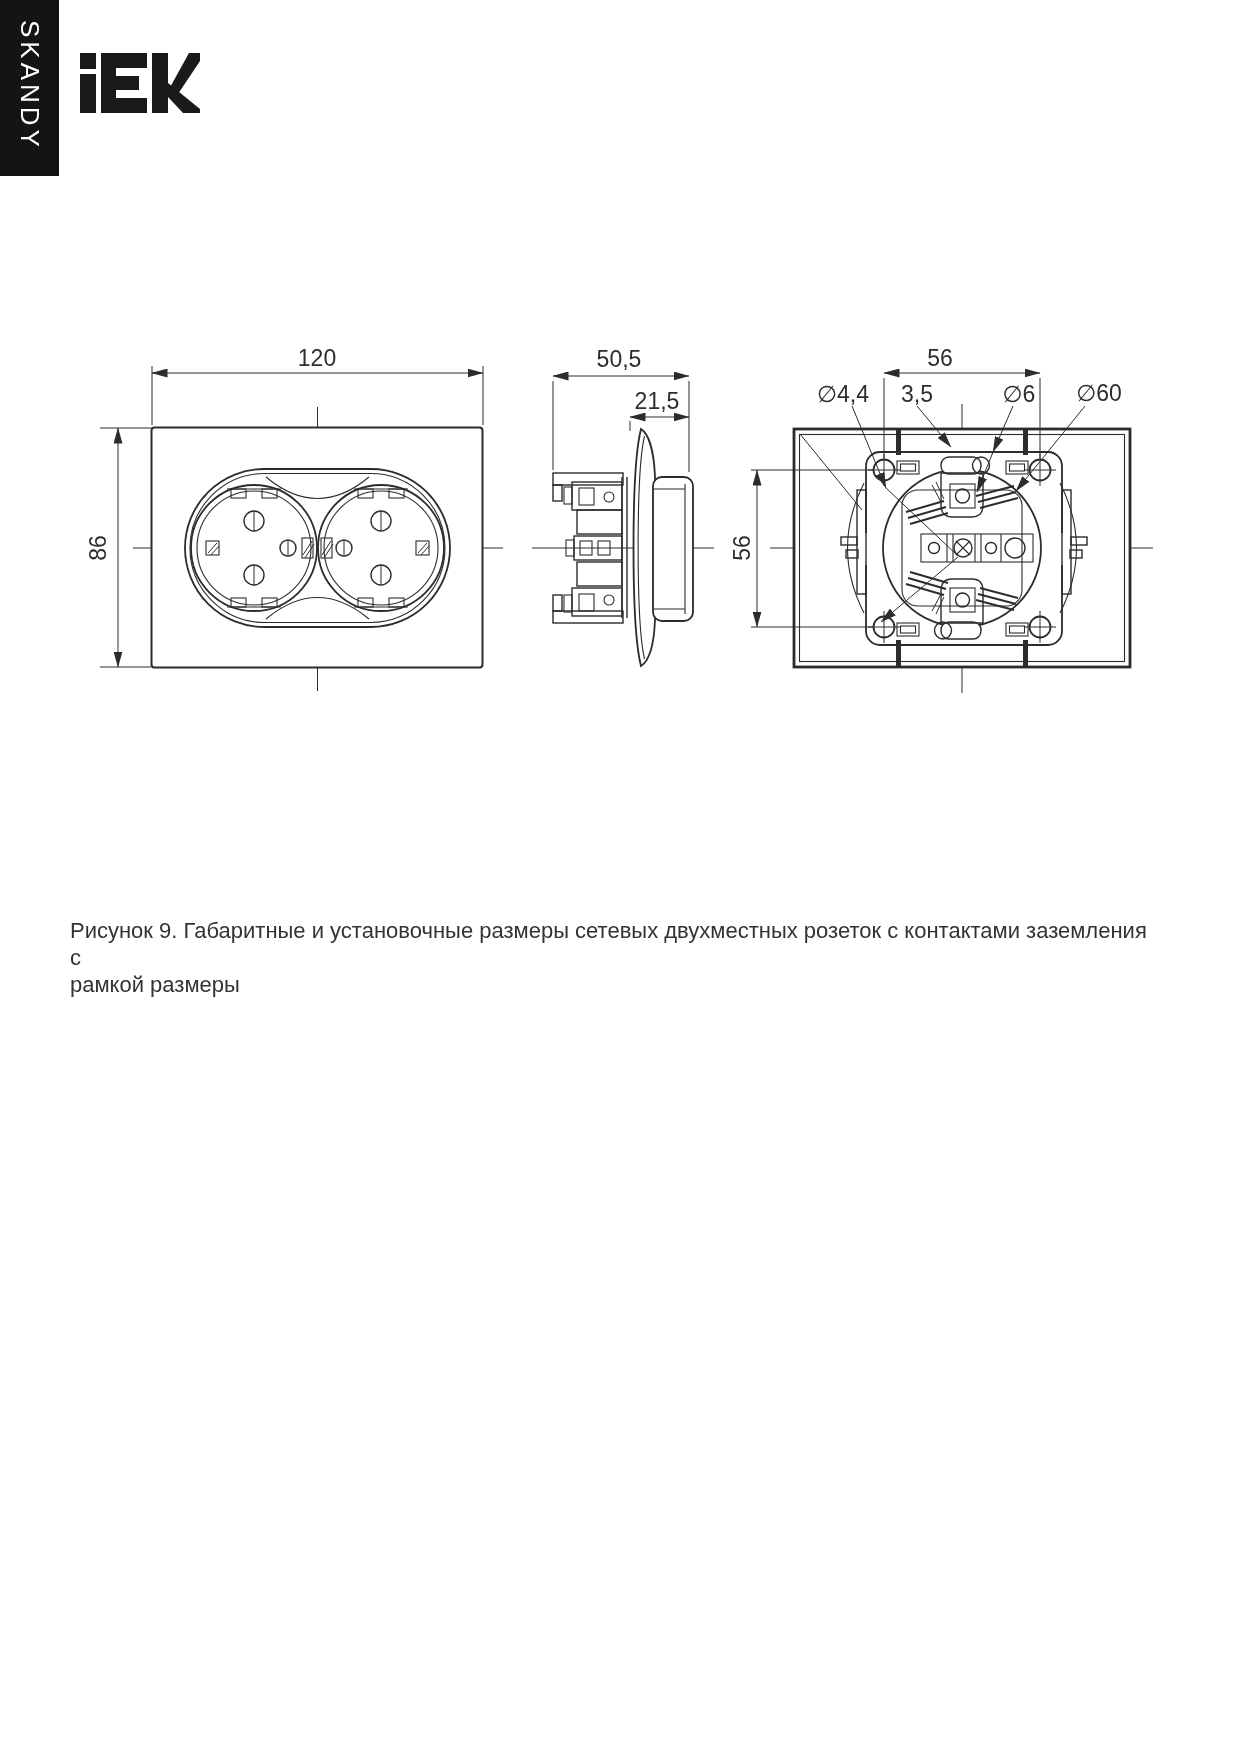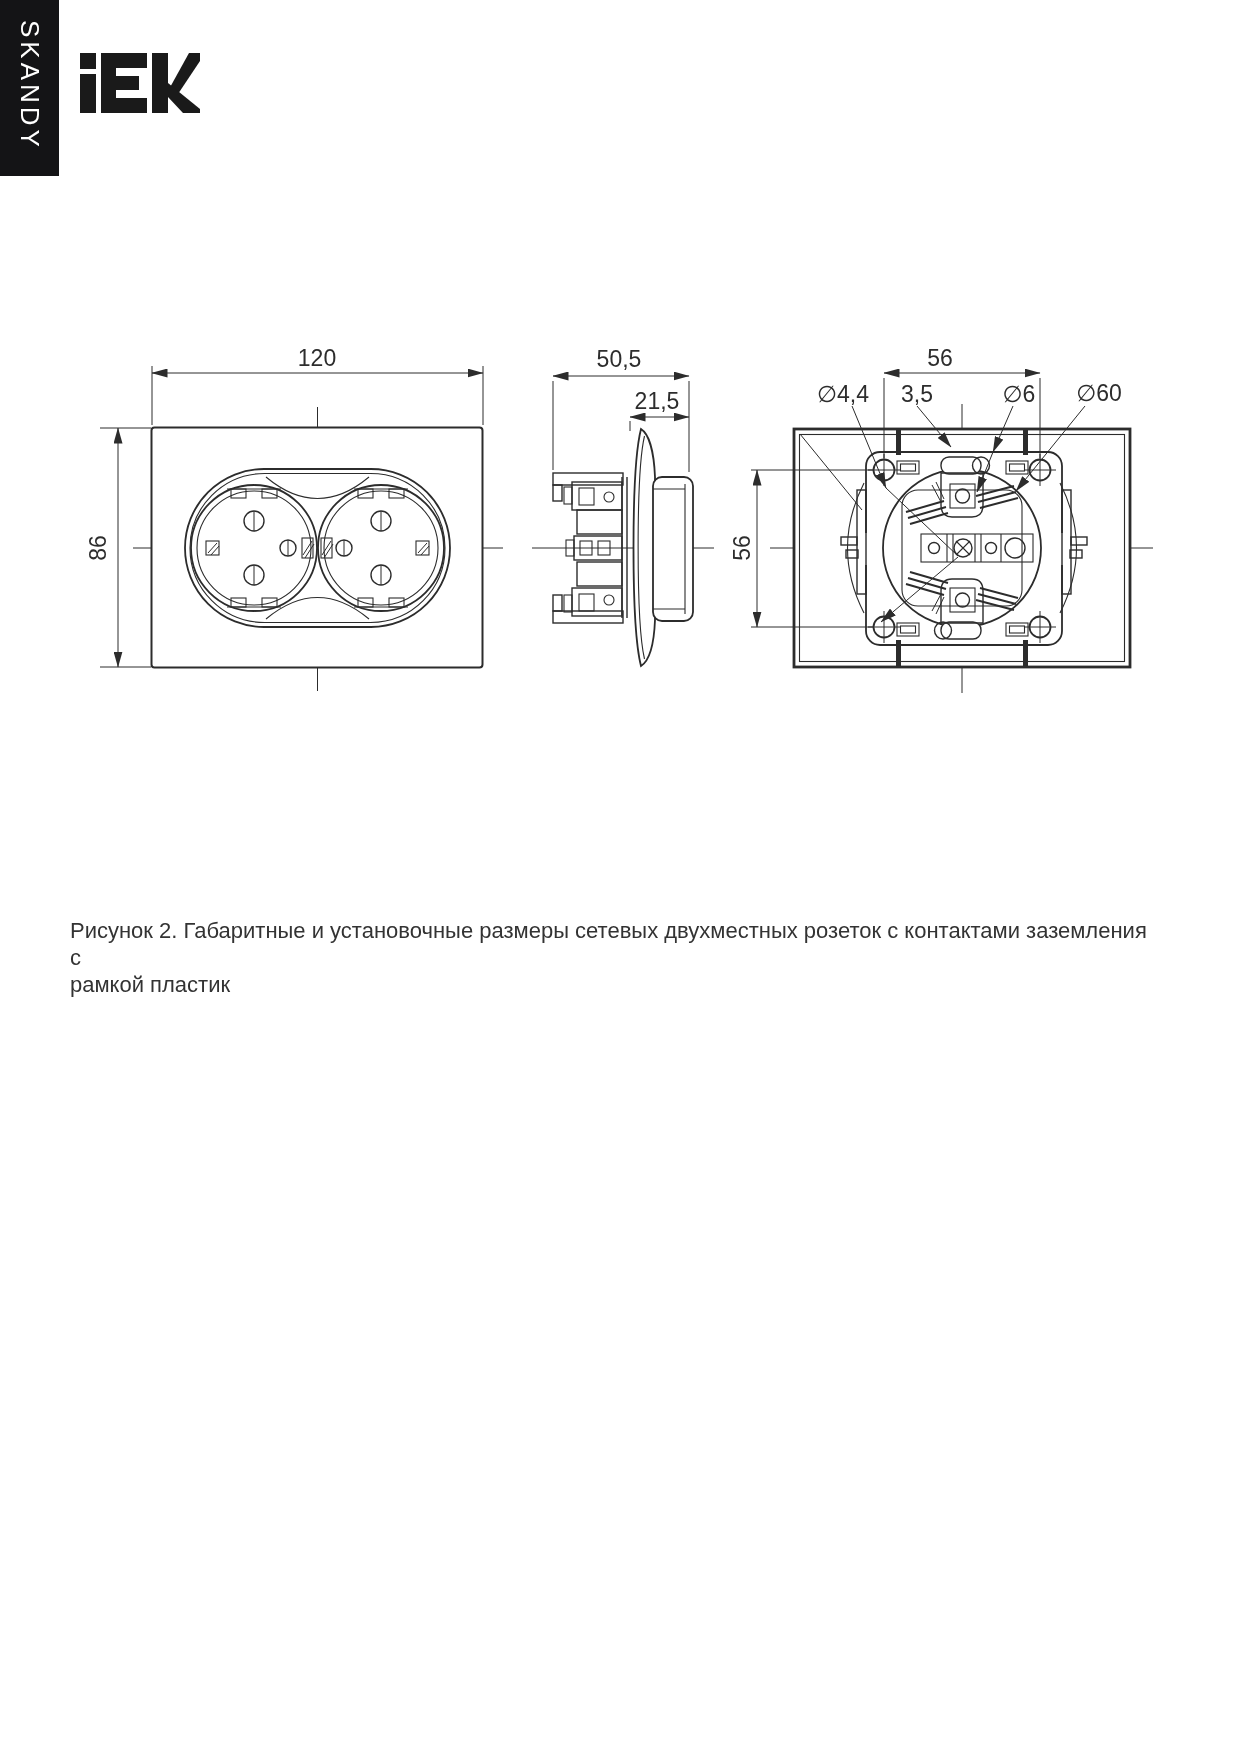--- a/index.html
+++ b/index.html
@@ -317,17 +317,17 @@
       <path class="ln w1" d="M886,488 L958,556"></path>
       <path class="ln w1" d="M958,557 L881,622" marker-end="url(#arwB)"></path>
       <path class="ln w1" d="M917,406 L951,447" marker-end="url(#arwB)"></path>
       <path class="ln w1" d="M1013,406 L993,452" marker-end="url(#arwB)"></path>
       <path class="ln w1" d="M993,452 L977,492" marker-end="url(#arwB)"></path>
       <path class="ln w1" d="M1085,406 L1016,491" marker-end="url(#arwB)"></path>
     </g>
   </svg>
 
   <div class="caption">
-    <div>Рисунок 2. Габаритные и установочные размеры сетевых двухместных розеток с контактами заземления с</div>
-    <div>рамкой пластик</div>
+    <div>Рисунок 9. Габаритные и установочные размеры сетевых двухместных розеток с контактами заземления с</div>
+    <div>рамкой размеры</div>
   </div>
 
 </div>
 
 </body></html>

